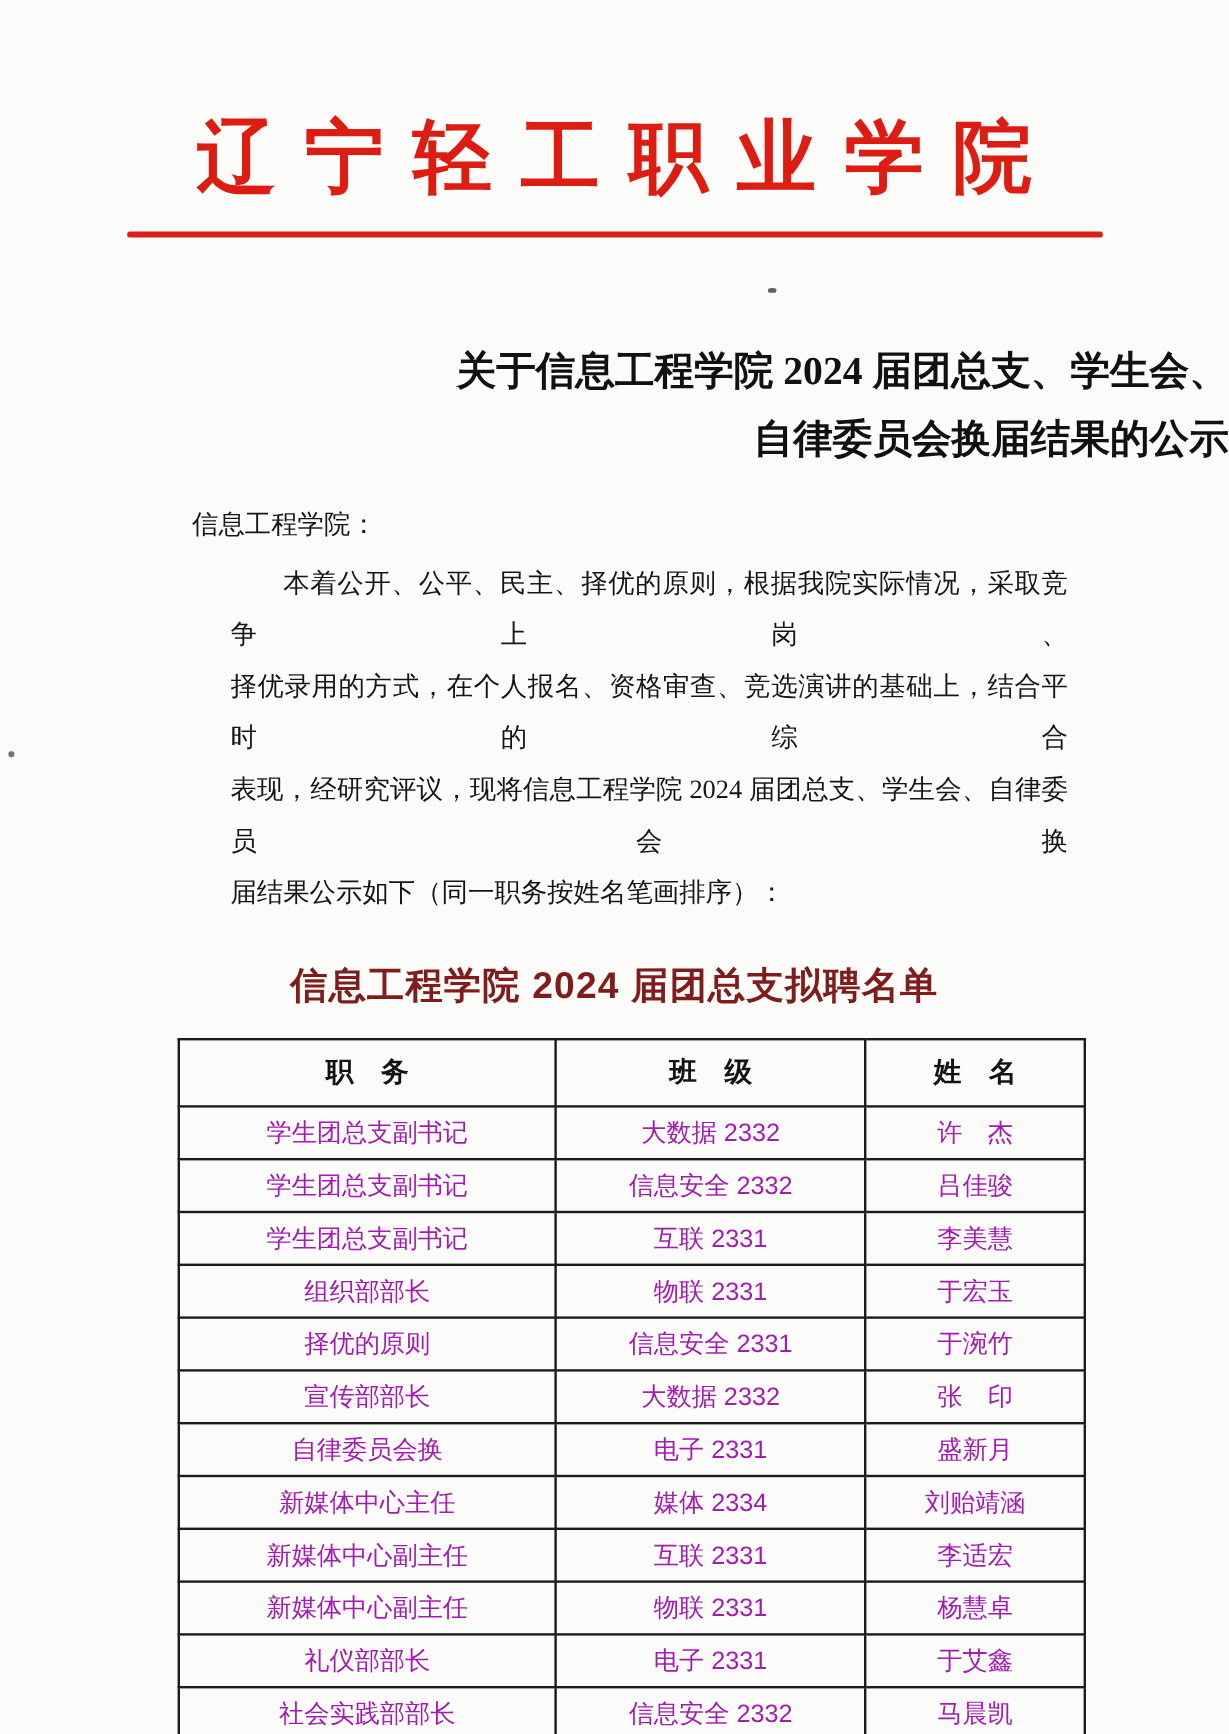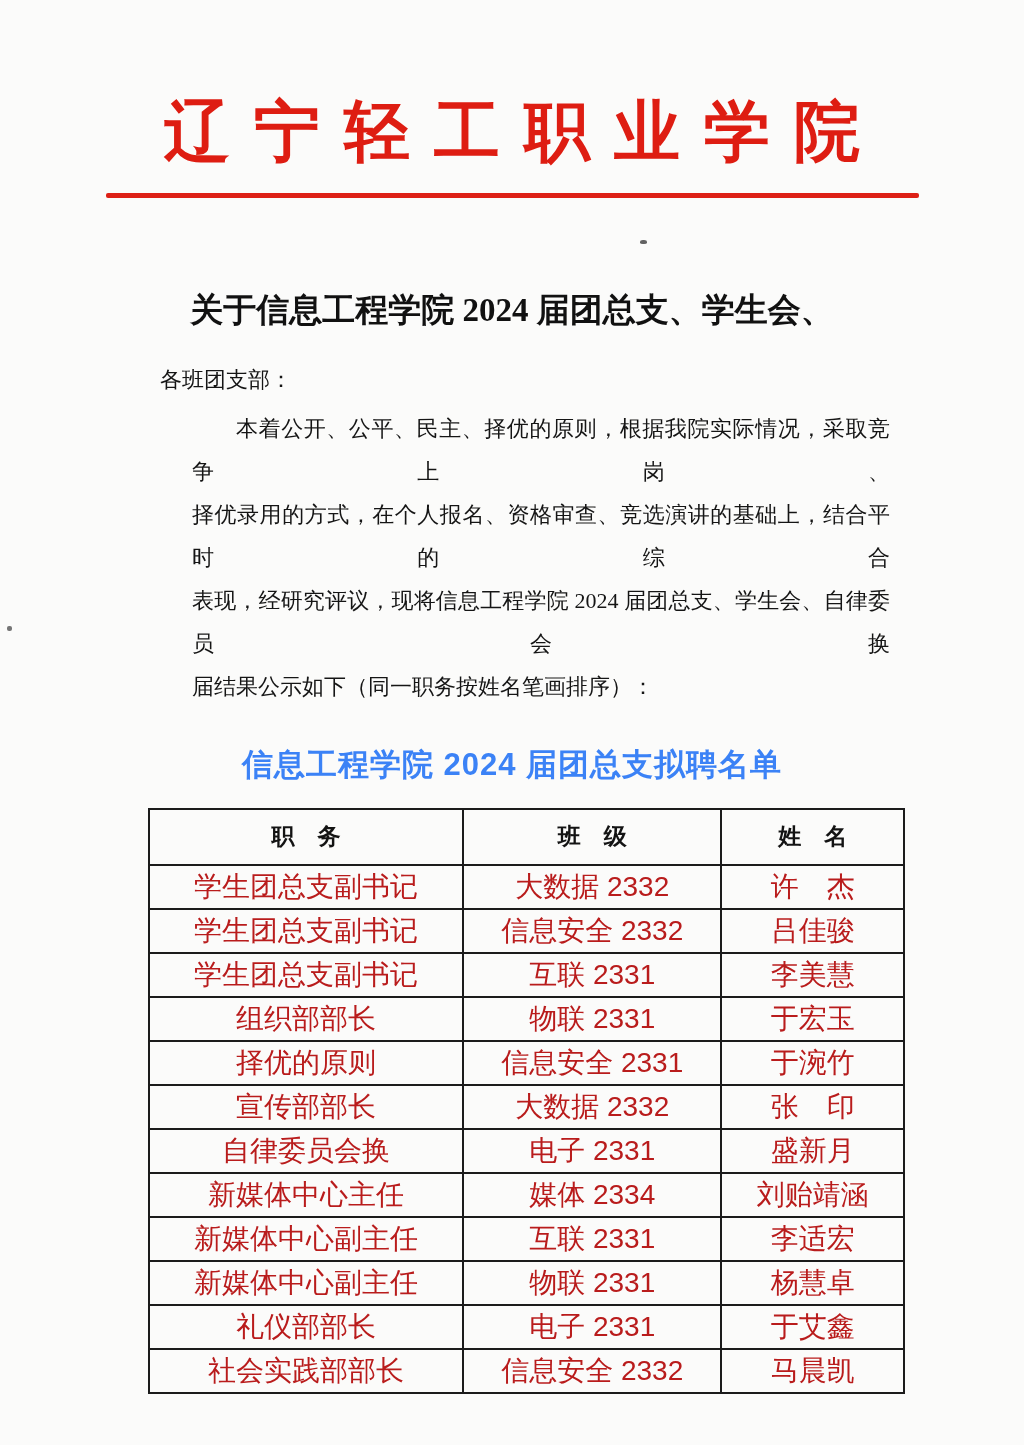--- a/index.html
+++ b/index.html
@@ -34,21 +34,21 @@
   }
   .rule-top { height: 5px; margin-top: 24px; }
 
   .speck { position: absolute; background: #3c3c3c; border-radius: 40%; }
   .speck-1 { left: 640px; top: 240px; width: 7px; height: 4px; opacity: .8; }
   .speck-2 { left: 7px;  top: 626px; width: 5px; height: 5px; opacity: .7; }
 
   
   .doc-title {
     margin: 84px 0 0 0;
-    text-align: center;
+    text-align: right;
     font-size: 33px;
     font-weight: 700;
     line-height: 57px;
     color: #111;
   }
   .doc-title .line { display: block; }
 
   
   .body-block {
     width: 730px;
@@ -69,21 +69,21 @@
   .para-line.first { text-indent: 44px; margin-top: 12px; }
   .para-line.last { text-align-last: left; }
 
   
   .table-title {
     margin: 36px 0 0 0;
     text-align: center;
     font-family: "Liberation Sans", sans-serif;
     font-size: 31px;
     font-weight: 700;
-    color: #3b82f6;
+    color: #7f1d1d;
     letter-spacing: 1px;
   }
   table.roster {
     border-collapse: collapse;
     table-layout: fixed;
     width: 757px;
     margin: 22px 0 0 148px;
     font-family: "Liberation Sans", sans-serif;
   }
   table.roster th, table.roster td {
@@ -94,45 +94,46 @@
   }
   table.roster th {
     height: 54px;
     font-size: 23px;
     font-weight: 700;
     color: #131313;
     margin-top: 32px;
   }
   table.roster td {
     height: 42px;
-    font-size: 28px;
+    font-size: 21px;
     font-weight: 500;
-    color: #b91c1c;
+    color: #a21caf;
   }
   col.c-position { width: 41.6%; }
   col.c-class    { width: 34.2%; }
   col.c-name     { width: 24.2%; }
 </style>
 </head>
 <body>
 
 <div class="page">
 
   <h1 class="school-name">辽宁轻工职业学院</h1>
   <div class="red-rule rule-top"></div>
 
   <div class="speck speck-1"></div>
   <div class="speck speck-2"></div>
 
   <h2 class="doc-title">
     <span class="line">关于信息工程学院 2024 届团总支、学生会、</span>
+    <span class="line">自律委员会换届结果的公示</span>
   </h2>
 
   <div class="body-block">
-    <p class="salutation">各班团支部：</p>
+    <p class="salutation">信息工程学院：</p>
     <div class="para-line first">本着公开、公平、民主、择优的原则，根据我院实际情况，采取竞争上岗、</div>
     <div class="para-line">择优录用的方式，在个人报名、资格审查、竞选演讲的基础上，结合平时的综合</div>
     <div class="para-line">表现，经研究评议，现将信息工程学院 2024 届团总支、学生会、自律委员会换</div>
     <div class="para-line last">届结果公示如下（同一职务按姓名笔画排序）：</div>
   </div>
 
   <h3 class="table-title">信息工程学院 2024 届团总支拟聘名单</h3>
 
   <table class="roster">
     <colgroup>

